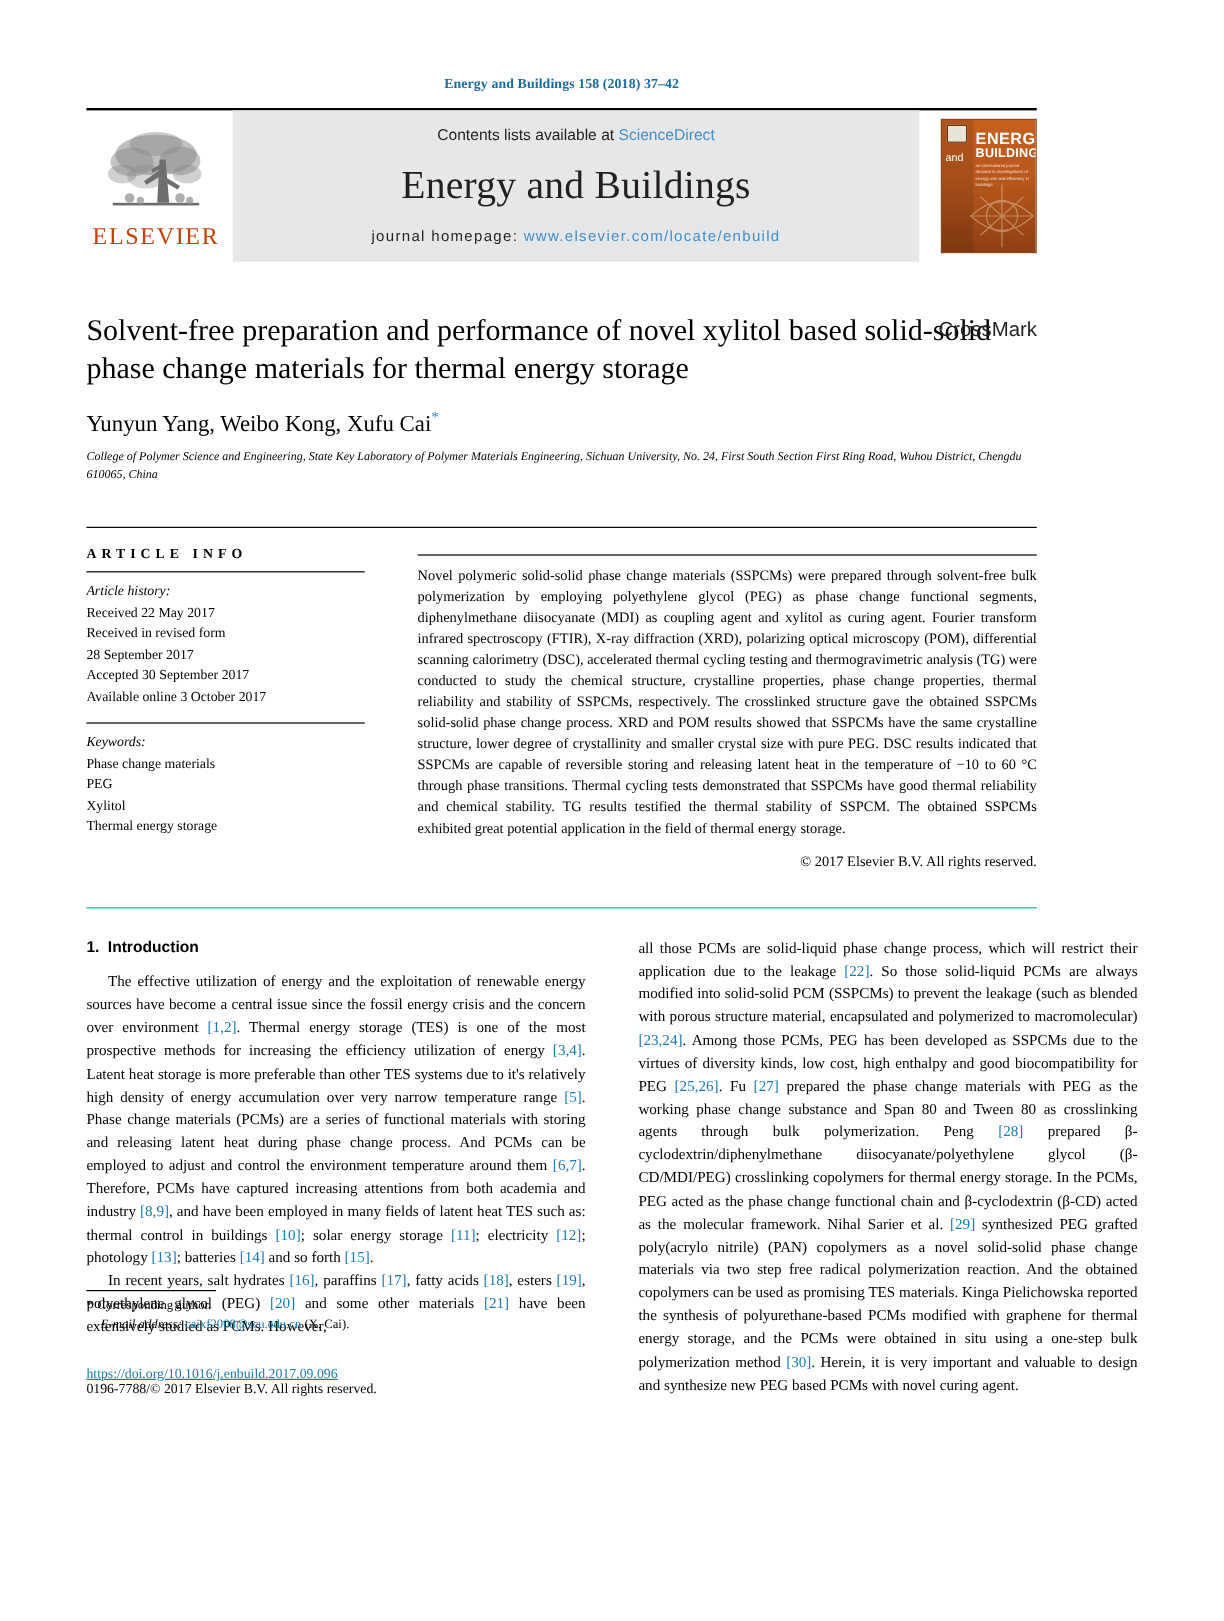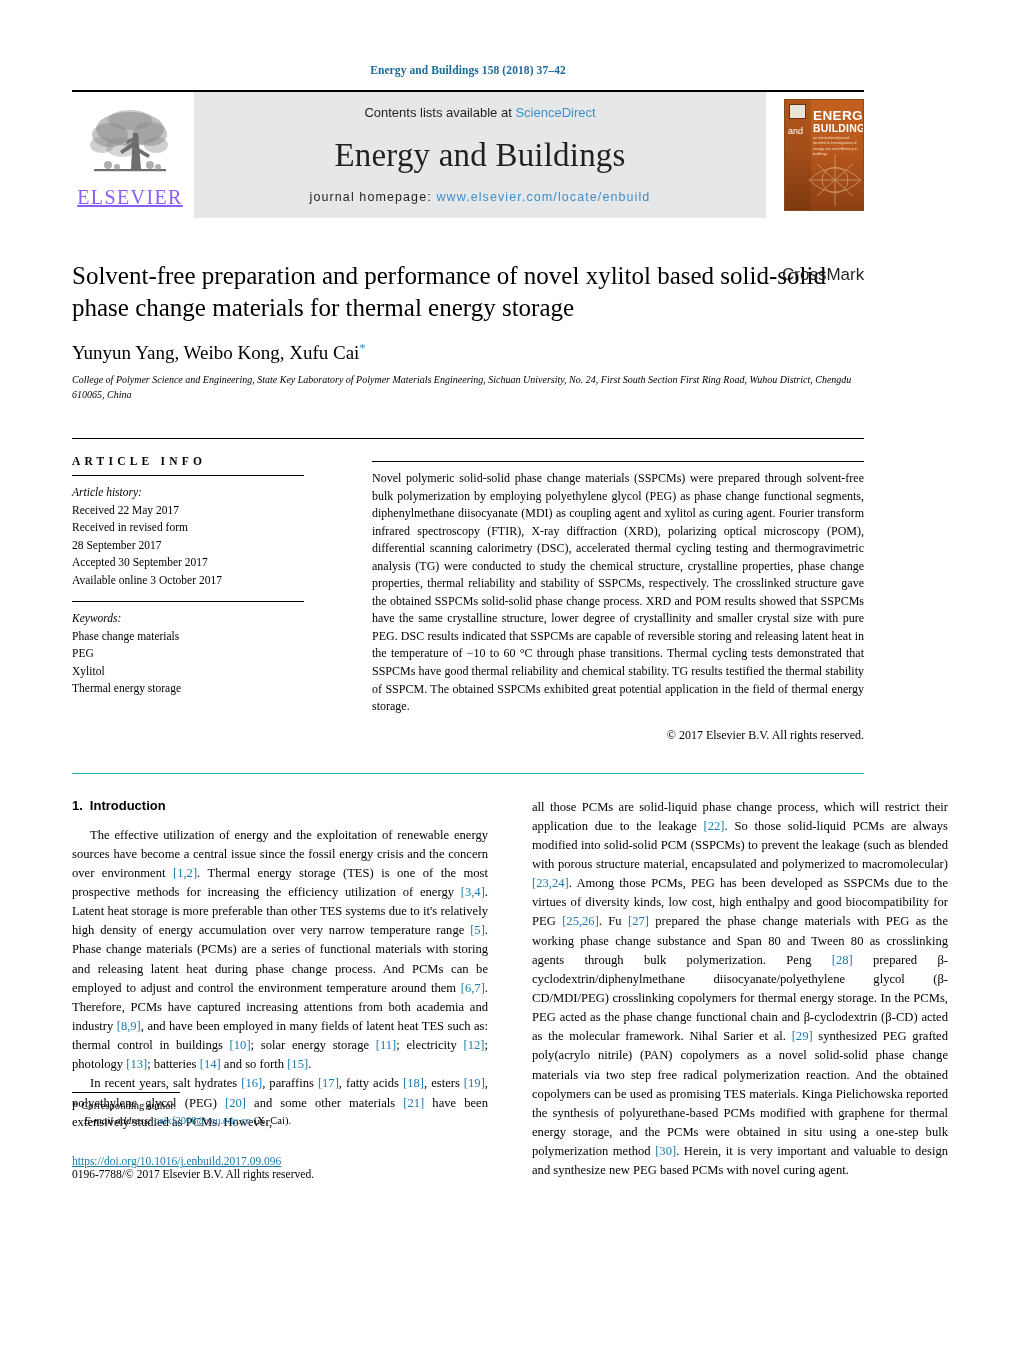--- a/index.html
+++ b/index.html
@@ -41,24 +41,23 @@
     flex-direction: column;
     align-items: center;
     justify-content: center;
     padding-top: 4px;
   }
   .elsevier-tree { width: 88px; height: 78px; display: block; }
   .elsevier-word {
     font-family: "Liberation Serif", serif;
     font-size: 20px;
     letter-spacing: 1.4px;
-    color: #8b5cf6;
+    color: #c2410c;
     margin-top: 2px;
     line-height: 1;
-    text-decoration: underline;
   }
   .masthead-center {
     flex: 1;
     background: #e6e7e8;
     display: flex;
     flex-direction: column;
     align-items: center;
     justify-content: space-between;
     padding: 13px 0 14px 0;
     margin: 0 6px;
@@ -167,21 +166,21 @@
     color: #231f20;
     text-align: right;
   }
 
   
   .info-abstract {
     margin: 36px 72px 0 72px;
     border-top: 1px solid #000;
     padding-top: 16px;
     display: flex;
-    gap: 68px;
+    gap: 44px;
   }
   .col-info { width: 232px; flex: 0 0 232px; }
   .col-abstract { flex: 1; }
   .sec-label {
     font-family: "Liberation Serif", serif;
     font-size: 11.5px;
     font-weight: bold;
     letter-spacing: 4.2px;
     margin-bottom: 8px;
   }

